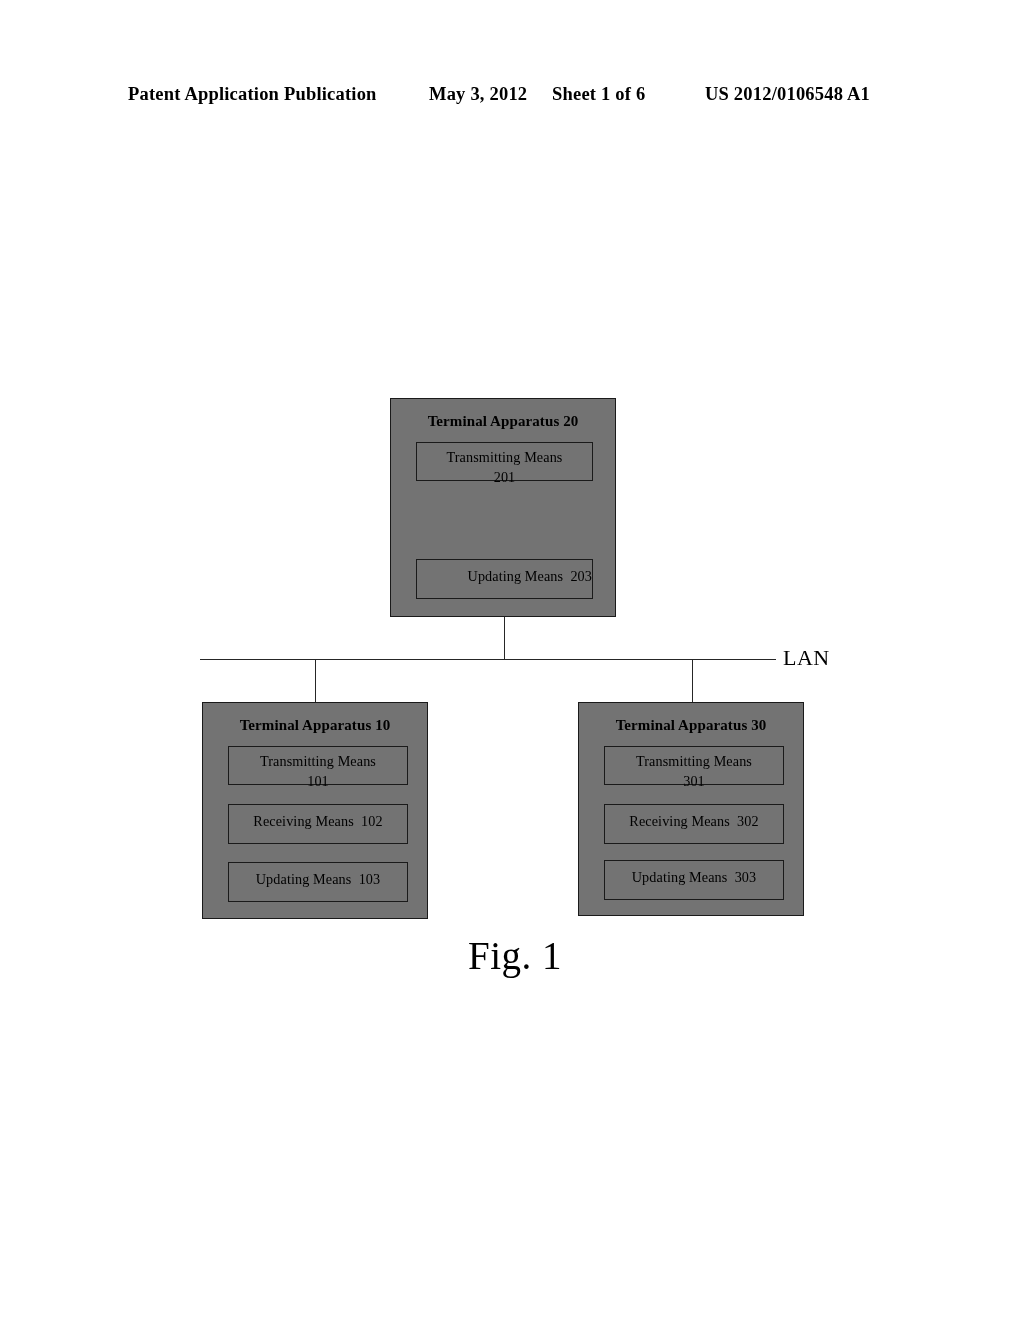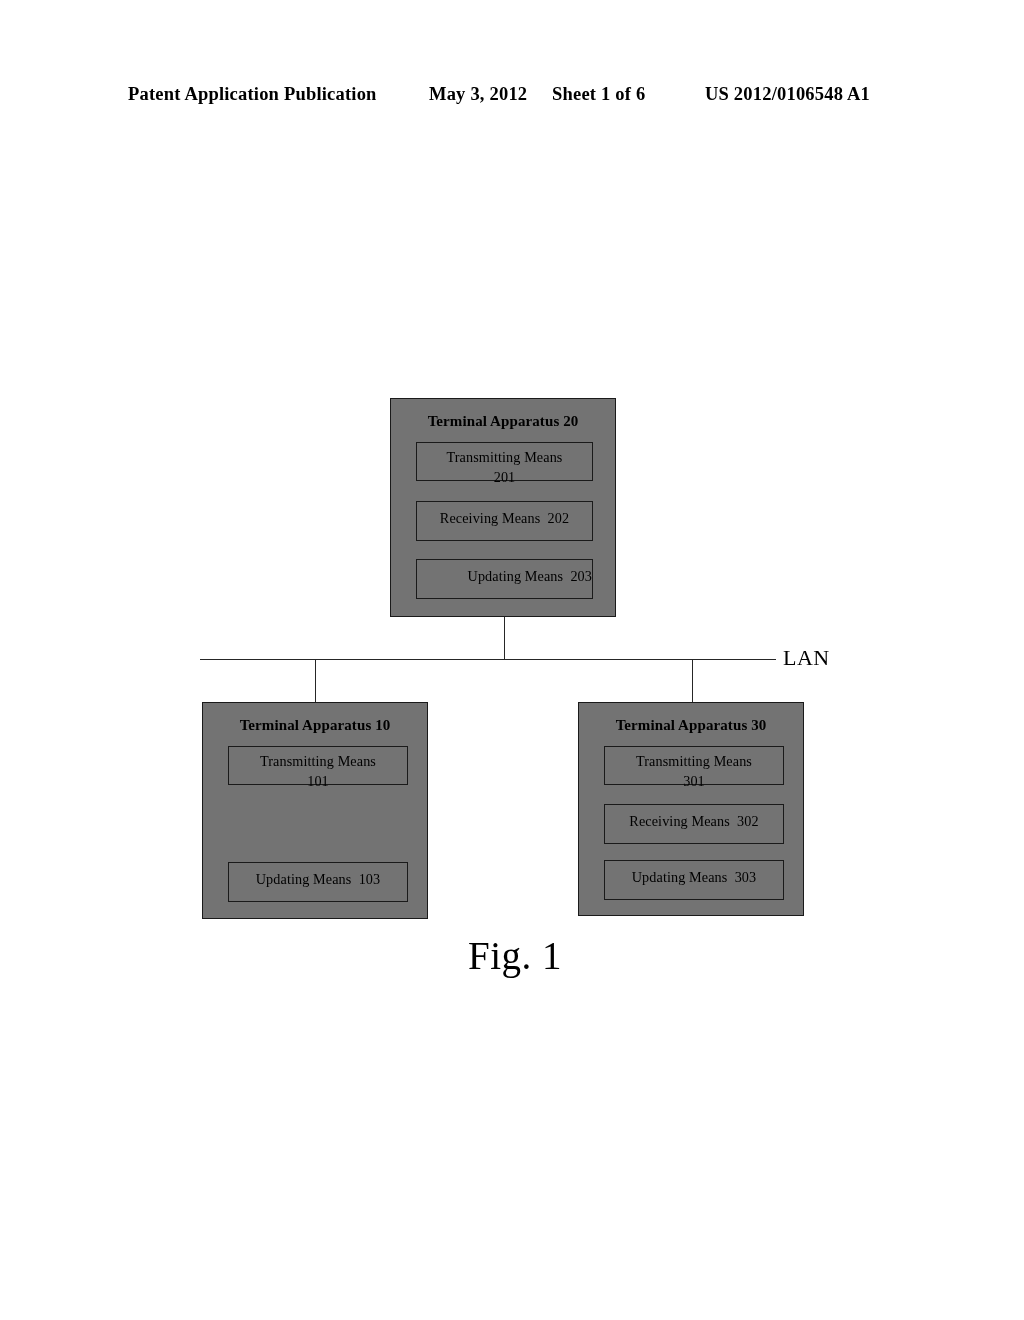--- a/index.html
+++ b/index.html
@@ -131,25 +131,20 @@
   <div class="apparatus" style="left:390px; top:398px; width:226px; height:219px;">
     <div class="apparatus-title" style="top:14px;">Terminal Apparatus 20</div>
 
     <div class="means" style="left:25px; top:43px; width:177px; height:39px;">
       <div class="means-label two-line" style="top:4px;">
         <span>Transmitting Means</span><br>
         <span>201</span>
       </div>
     </div>
 
-    <div class="means" style="left:25px; top:102px; width:177px; height:40px;">
-      <div class="means-label" style="top:7px;">
-        <span>Receiving Means</span>&nbsp;&nbsp;<span>202</span>
-      </div>
-    </div>
 
     <div class="means" style="left:25px; top:160px; width:177px; height:40px;">
       <div class="means-label" style="top:7px;text-align:right;">
         <span>Updating Means</span>&nbsp;&nbsp;<span>203</span>
       </div>
     </div>
   </div>
 
   <div class="line-v" style="left:504px; top:617px; height:43px;"></div>
 
@@ -163,20 +158,25 @@
   <div class="apparatus" style="left:202px; top:702px; width:226px; height:217px;">
     <div class="apparatus-title" style="top:14px;">Terminal Apparatus  10</div>
 
     <div class="means" style="left:25px; top:43px; width:180px; height:39px;">
       <div class="means-label two-line" style="top:4px;">
         <span>Transmitting Means</span><br>
         <span>101</span>
       </div>
     </div>
 
+    <div class="means" style="left:25px; top:101px; width:180px; height:40px;">
+      <div class="means-label" style="top:7px;">
+        <span>Receiving Means</span>&nbsp;&nbsp;<span>102</span>
+      </div>
+    </div>
 
     <div class="means" style="left:25px; top:159px; width:180px; height:40px;">
       <div class="means-label" style="top:7px;">
         <span>Updating Means</span>&nbsp;&nbsp;<span>103</span>
       </div>
     </div>
   </div>
 
   <div class="apparatus" style="left:578px; top:702px; width:226px; height:214px;">
     <div class="apparatus-title" style="top:14px;">Terminal Apparatus  30</div>

